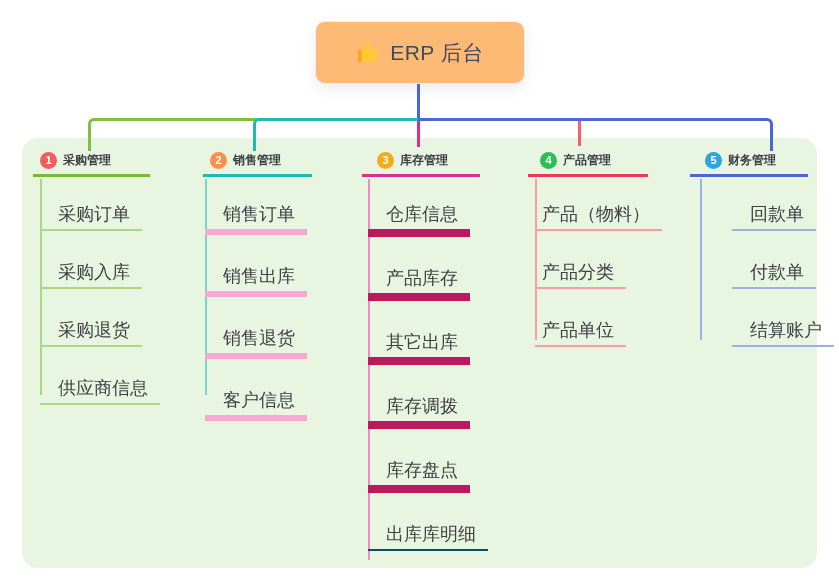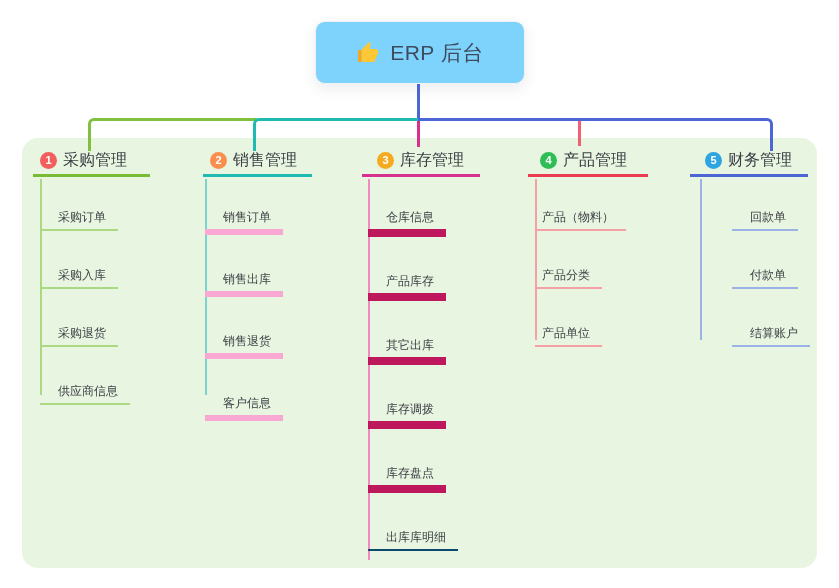--- a/index.html
+++ b/index.html
@@ -6,21 +6,21 @@
   body{width:839px;height:588px;position:relative;overflow:hidden;
        font-family:"Liberation Sans","DejaVu Sans",sans-serif;}
   .stage{position:absolute;inset:0;}
 
   
   .panel{position:absolute;left:22px;top:138px;width:795px;height:430px;
          background:#e7f5e1;border-radius:16px;}
 
   
   .root-node{position:absolute;left:315px;top:21px;width:208px;height:61px;
-             background:#7dd3fc;border-radius:10px;border:1px solid #f1f1f3;
+             background:#fdba74;border-radius:10px;border:1px solid #f1f1f3;
              box-shadow:0 5px 14px rgba(60,70,90,.10);
              display:flex;align-items:center;justify-content:center;gap:10px;}
   .root-node .label{font-size:21px;font-weight:500;color:#3f4a5e;letter-spacing:.5px;}
   .thumb{width:24px;height:24px;flex:0 0 auto;}
 
   
   .stem{position:absolute;left:417px;top:82px;width:3px;height:39px;background:#4d66d6;}
   .elbow{position:absolute;top:118px;height:30px;}
   .elbow-green{left:88px;width:166px;border-left:3px solid #7fc13e;border-top:3px solid #7fc13e;border-top-left-radius:6px;}
   .elbow-teal{left:253px;width:165px;border-left:3px solid #1fbbb2;border-top:3px solid #1fbbb2;border-top-left-radius:6px;}
@@ -36,21 +36,21 @@
   .b3{left:362px;width:118px;}
   .b4{left:528px;width:120px;}
   .b5{left:690px;width:118px;}
 
   .branch-title{height:31px;display:flex;align-items:center;gap:6px;box-sizing:border-box;}
   .b1 .branch-title{border-bottom:3px solid #77bc34;padding-left:7px;}
   .b2 .branch-title{border-bottom:3px solid #1fbbb2;padding-left:7px;}
   .b3 .branch-title{border-bottom:3px solid #d7318f;padding-left:15px;}
   .b4 .branch-title{border-bottom:3px solid #e93c52;padding-left:12px;}
   .b5 .branch-title{border-bottom:3px solid #4d66d6;padding-left:15px;}
-  .branch-title .t{font-size:16px;font-weight:400;color:#3b3e43;}
+  .branch-title .t{font-size:12px;font-weight:700;color:#3b3e43;}
 
   .badge{width:17px;height:17px;border-radius:50%;flex:0 0 auto;
          display:flex;align-items:center;justify-content:center;
          color:#ffffff;font-size:11px;font-weight:bold;}
   .b1 .badge{background:#f25e5e;}
   .b2 .badge{background:#fa8e4d;}
   .b3 .badge{background:#f6ab1e;}
   .b4 .badge{background:#2fbe55;}
   .b5 .badge{background:#2ca5e0;}
 
@@ -63,21 +63,21 @@
 
   .children{position:absolute;top:33px;display:flex;flex-direction:column;align-items:flex-start;}
   .b1 .children{left:7px;}
   .b2 .children{left:2px;}
   .b3 .children{left:6px;}
   .b4 .children{left:7px;}
   .b5 .children{left:10px;}
 
   .child{height:29px;box-sizing:content-box;display:flex;align-items:flex-end;
          padding:0 12px 3px 18px;margin-top:24px;white-space:nowrap;
-         font-size:12px;color:#3f4146;}
+         font-size:18px;color:#3f4146;}
   .child:first-child{margin-top:18px;}
   .b1 .child{border-bottom:2px solid #abd883;}
   .b2 .child{border-bottom:6px solid #f9a8d4;}
   .b3 .child{border-bottom:8px solid #be185d;}
   .b3 .child:last-child{border-bottom:2px solid #0c4a6e;}
   .b4 .child{border-bottom:2px solid #f6a0a5;padding-left:7px;}
   .b5 .child{border-bottom:2px solid #9bb2e7;margin-left:32px;}
 </style>
 </head>
 <body>

